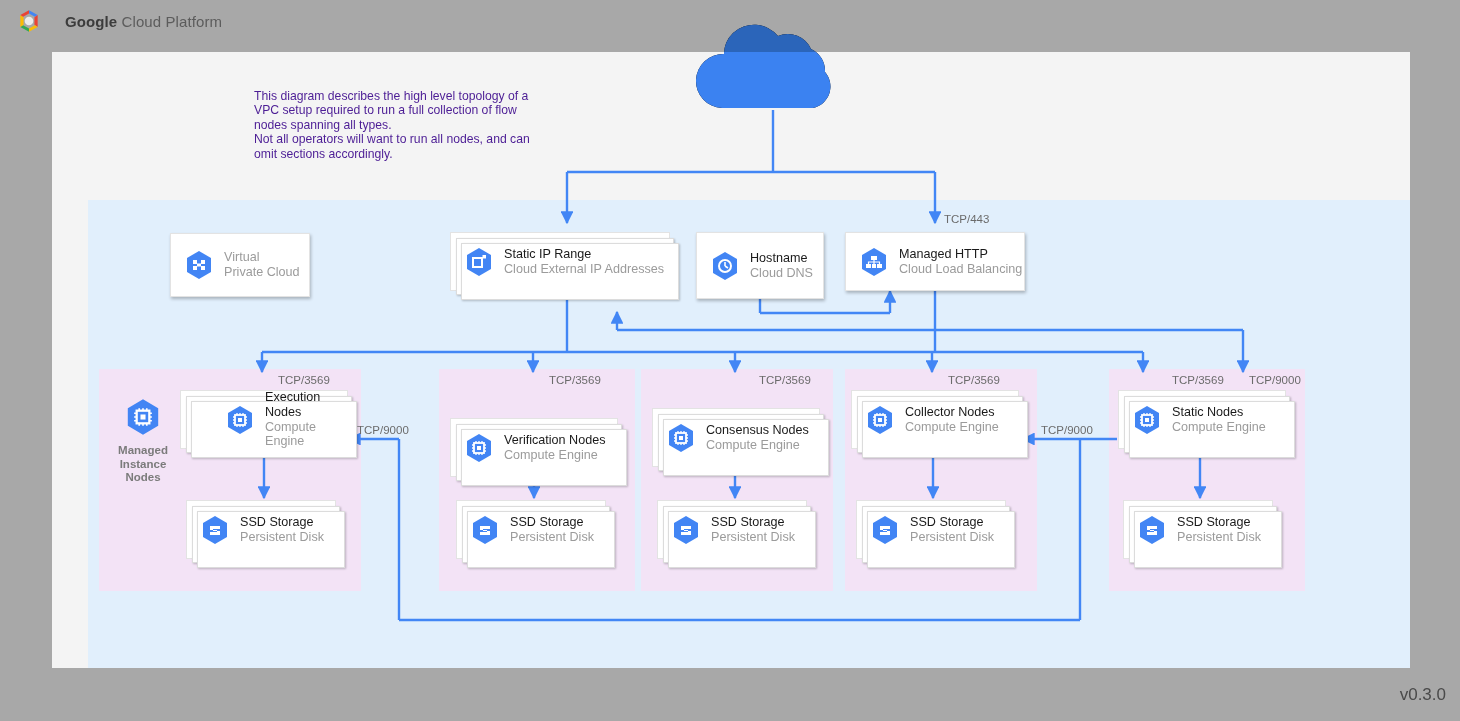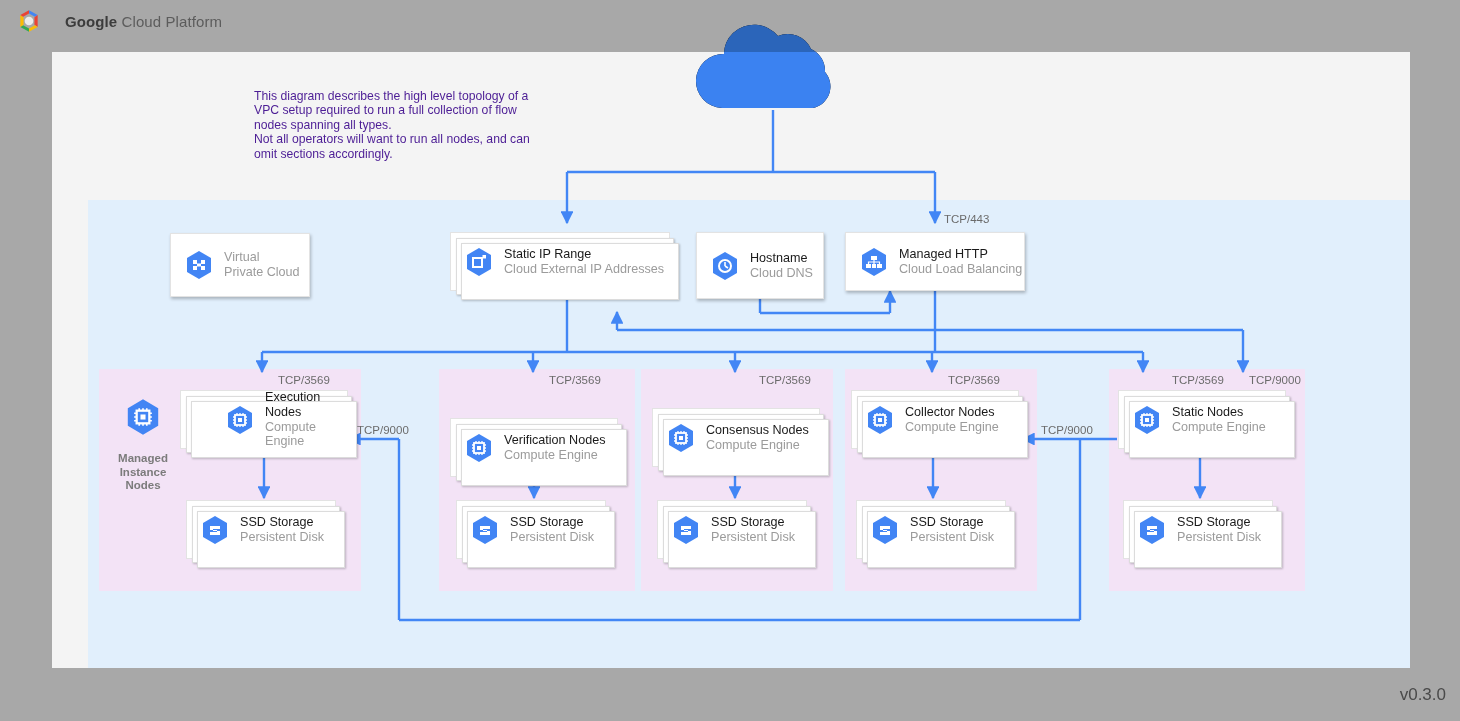--- a/index.html
+++ b/index.html
@@ -39,21 +39,21 @@
   .stack::before,.stack::after{content:"";position:absolute;background:#fff;border:1px solid #dcdcdc;box-sizing:border-box;z-index:-1;}
   .stack::before{left:5px;top:5px;right:-5px;bottom:-5px;box-shadow:1px 1px 2px rgba(0,0,0,.22);}
   .stack::after{left:10px;top:10px;right:-10px;bottom:-10px;box-shadow:1px 1px 2px rgba(0,0,0,.22);}
   .flat{box-shadow:1px 2px 3px rgba(0,0,0,.25);}
 
   
   .pgroup{position:absolute;background:#f3e3f6;z-index:1;}
 
   
   .mig{position:absolute;z-index:4;text-align:center;width:80px;}
-  .mig .lbl{font-size:11.5px;line-height:13.6px;color:#7b7b7b;font-weight:bold;margin-top:12px;}
+  .mig .lbl{font-size:11.5px;line-height:13.6px;color:#7b7b7b;font-weight:bold;margin-top:4px;}
 
   
   .port{position:absolute;font-size:11.5px;color:#6b6b6b;z-index:6;white-space:nowrap;}
 
   
   .wires{position:absolute;left:0;top:0;width:1460px;height:721px;pointer-events:none;z-index:3;}
 
   .version{position:absolute;right:14px;bottom:16px;font-size:17px;color:#4a4a4a;}
 </style>
 </head>

